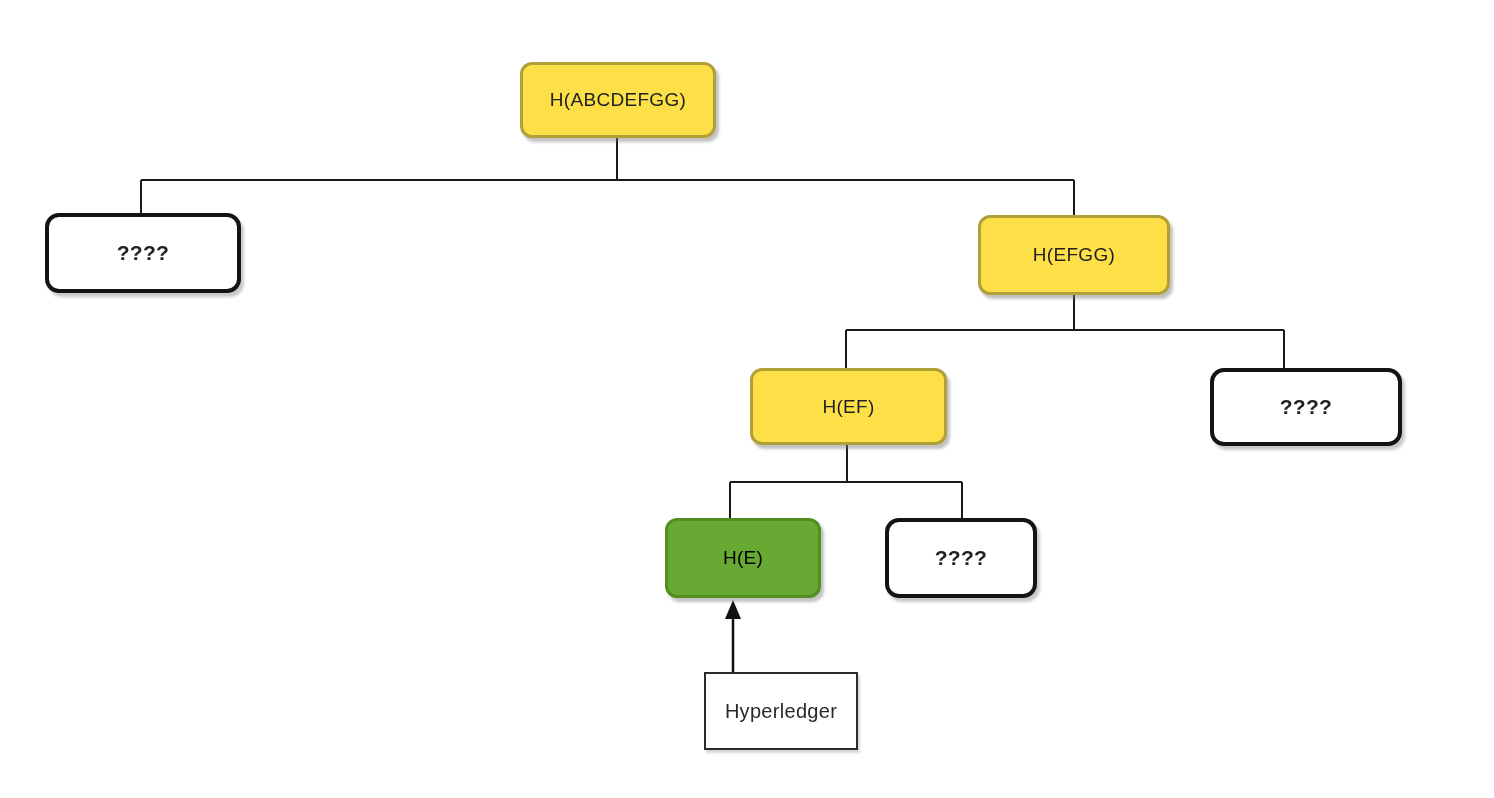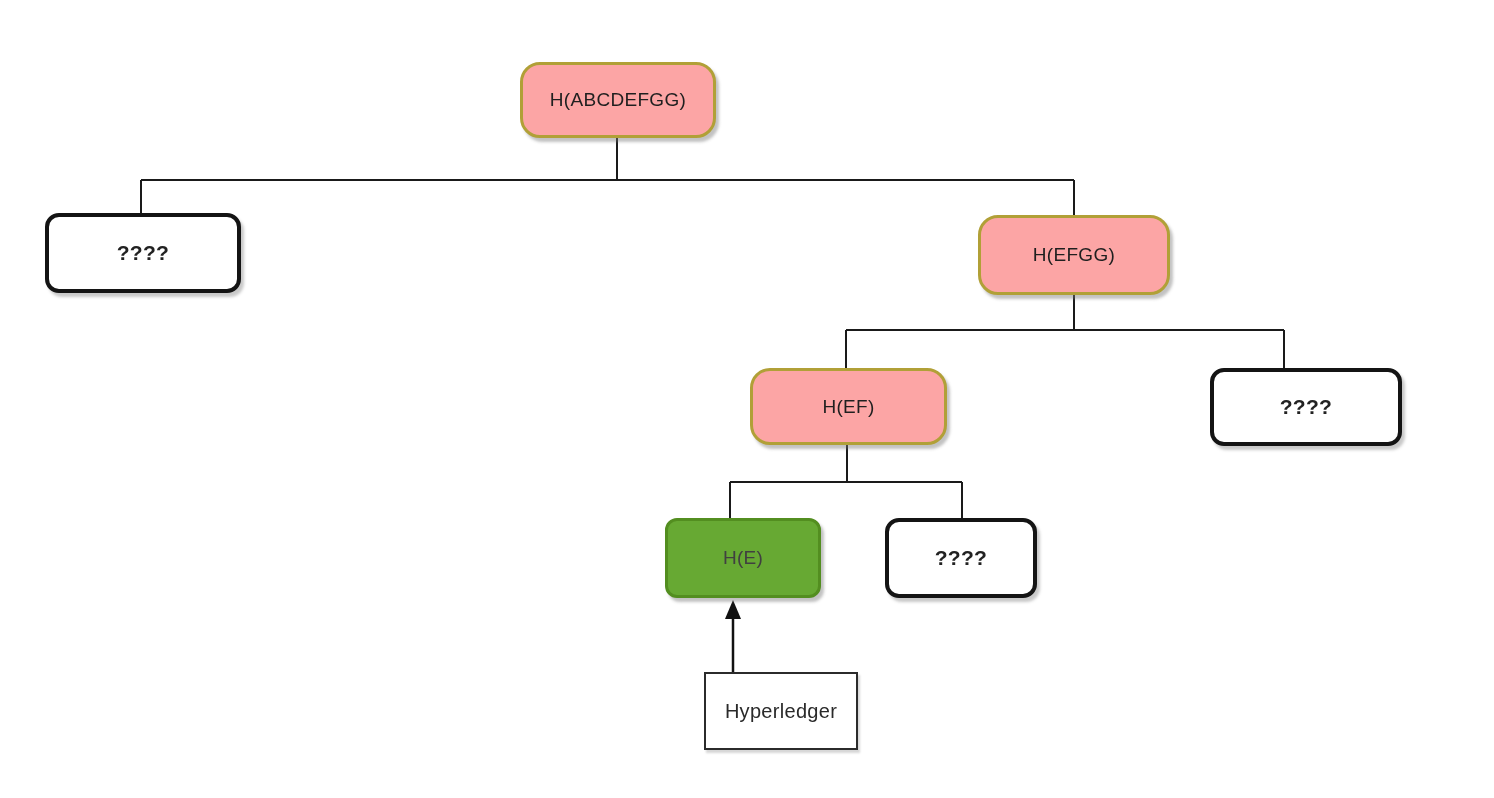--- a/index.html
+++ b/index.html
@@ -27,40 +27,40 @@
     display: flex;
     align-items: center;
     justify-content: center;
     box-sizing: border-box;
     font-size: 19px;
     color: #1f1f1f;
     letter-spacing: 0.3px;
     white-space: nowrap;
   }
   .node.hash {
-    background: #fca5a5;
+    background: #fde047;
     border: 3px solid #b1a037;
-    border-radius: 20px;
+    border-radius: 12px;
     box-shadow: 3px 4px 3px rgba(120,120,120,0.45);
   }
   .node.unknown {
     background: #ffffff;
     border: 4px solid #141414;
     border-radius: 14px;
     box-shadow: 3px 4px 3px rgba(120,120,120,0.40);
     font-weight: 600;
     font-size: 21px;
     color: #222222;
   }
   .node.verified {
     background: #67a933;
     border: 3px solid #538e20;
     border-radius: 12px;
     box-shadow: 3px 4px 3px rgba(120,120,120,0.45);
-    color: #404040;
+    color: #000000;
   }
   .node.data {
     background: #ffffff;
     border: 2px solid #2b2b2b;
     border-radius: 0;
     box-shadow: 2px 3px 2px rgba(140,140,140,0.35);
     color: #2a2a2a;
     font-size: 20px;
   }
   

